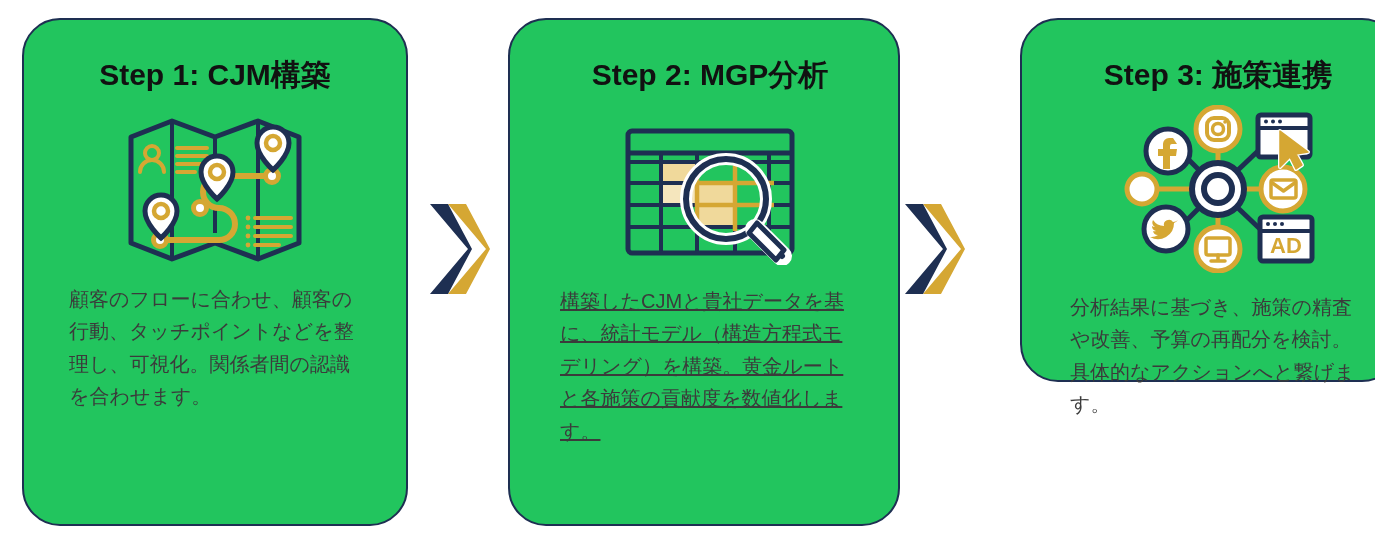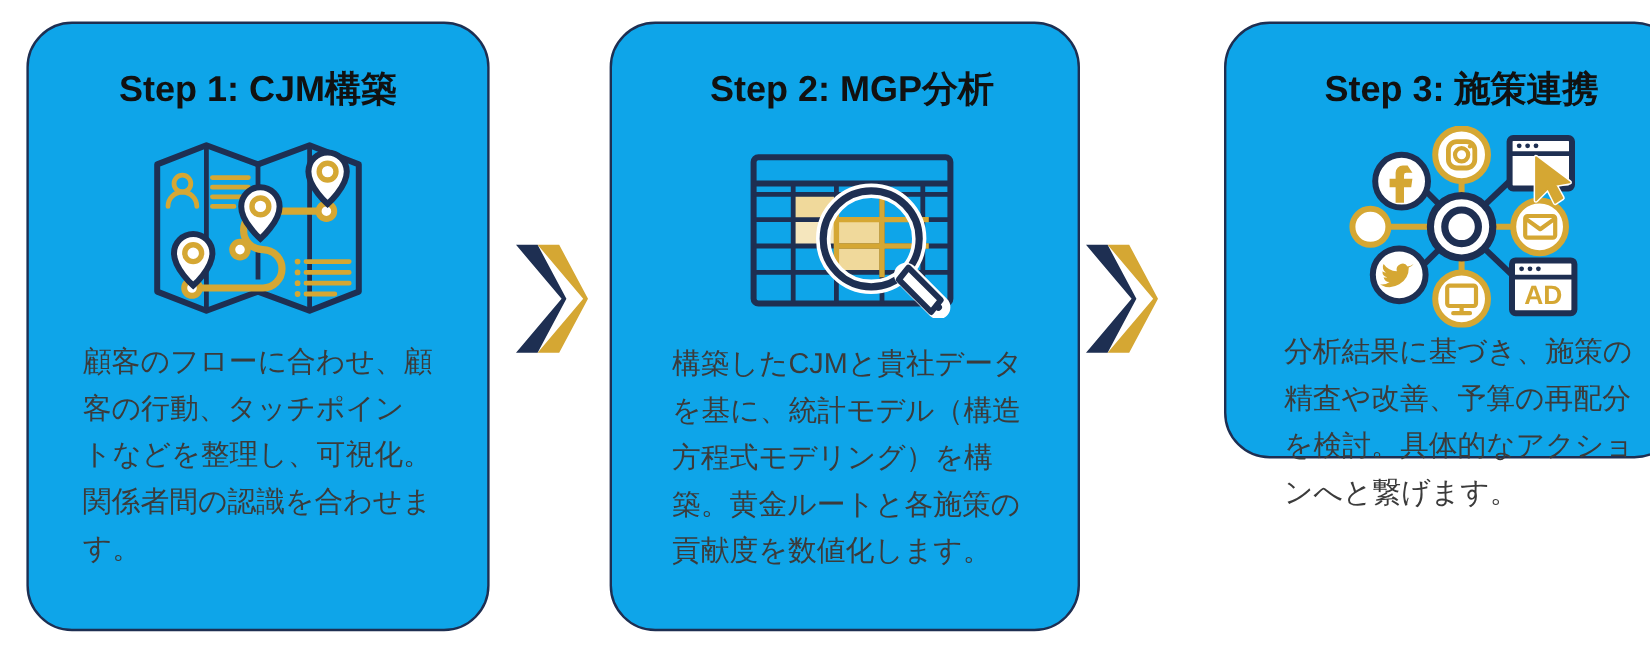--- a/index.html
+++ b/index.html
@@ -16,21 +16,21 @@
   #stage {
     position: relative;
     width: 1375px;
     height: 538px;
     background: #ffffff;
   }
 
   .step-card {
     position: absolute;
     box-sizing: border-box;
-    background: #0ea5e9;
+    background: #22c55e;
     border: 2px solid #1e2f52;
     border-radius: 38px;
     display: flex;
     flex-direction: column;
     align-items: center;
   }
   .card-1 { left: 22px;  top: 18px; width: 386px; height: 508px; }
   .card-2 { left: 508px; top: 18px; width: 392px; height: 508px; padding-left: 12px; }
   .card-3 { left: 1020px; top: 18px; width: 380px; height: 364px; padding-left: 16px; }
 
@@ -50,29 +50,29 @@
     height: 150px;
     display: flex;
     align-items: center;
     justify-content: center;
   }
   .card-2 .icon-wrap { margin-top: 32px; height: 142px; }
   .card-3 .icon-wrap { margin-top: 14px; height: 168px; text-align: center; }
 
   .card-body {
     margin-top: 18px;
-    font-size: 24px;
+    font-size: 20px;
     line-height: 1.62;
     color: #3b3b3b;
     text-align: left;
     width: 292px;
     letter-spacing: 0px;
   }
-  .card-2 .card-body { width: 300px; margin-top: 20px; }
-  .card-3 .card-body { width: 296px; margin-top: 2px; }
+  .card-2 .card-body { width: 300px; margin-top: 20px; text-decoration: underline; }
+  .card-3 .card-body { width: 296px; margin-top: 18px; }
 
   .chevron {
     position: absolute;
   }
   .chev-1 { left: 428px; top: 200px; }
   .chev-2 { left: 903px; top: 200px; }
 </style>
 </head>
 <body>
 

